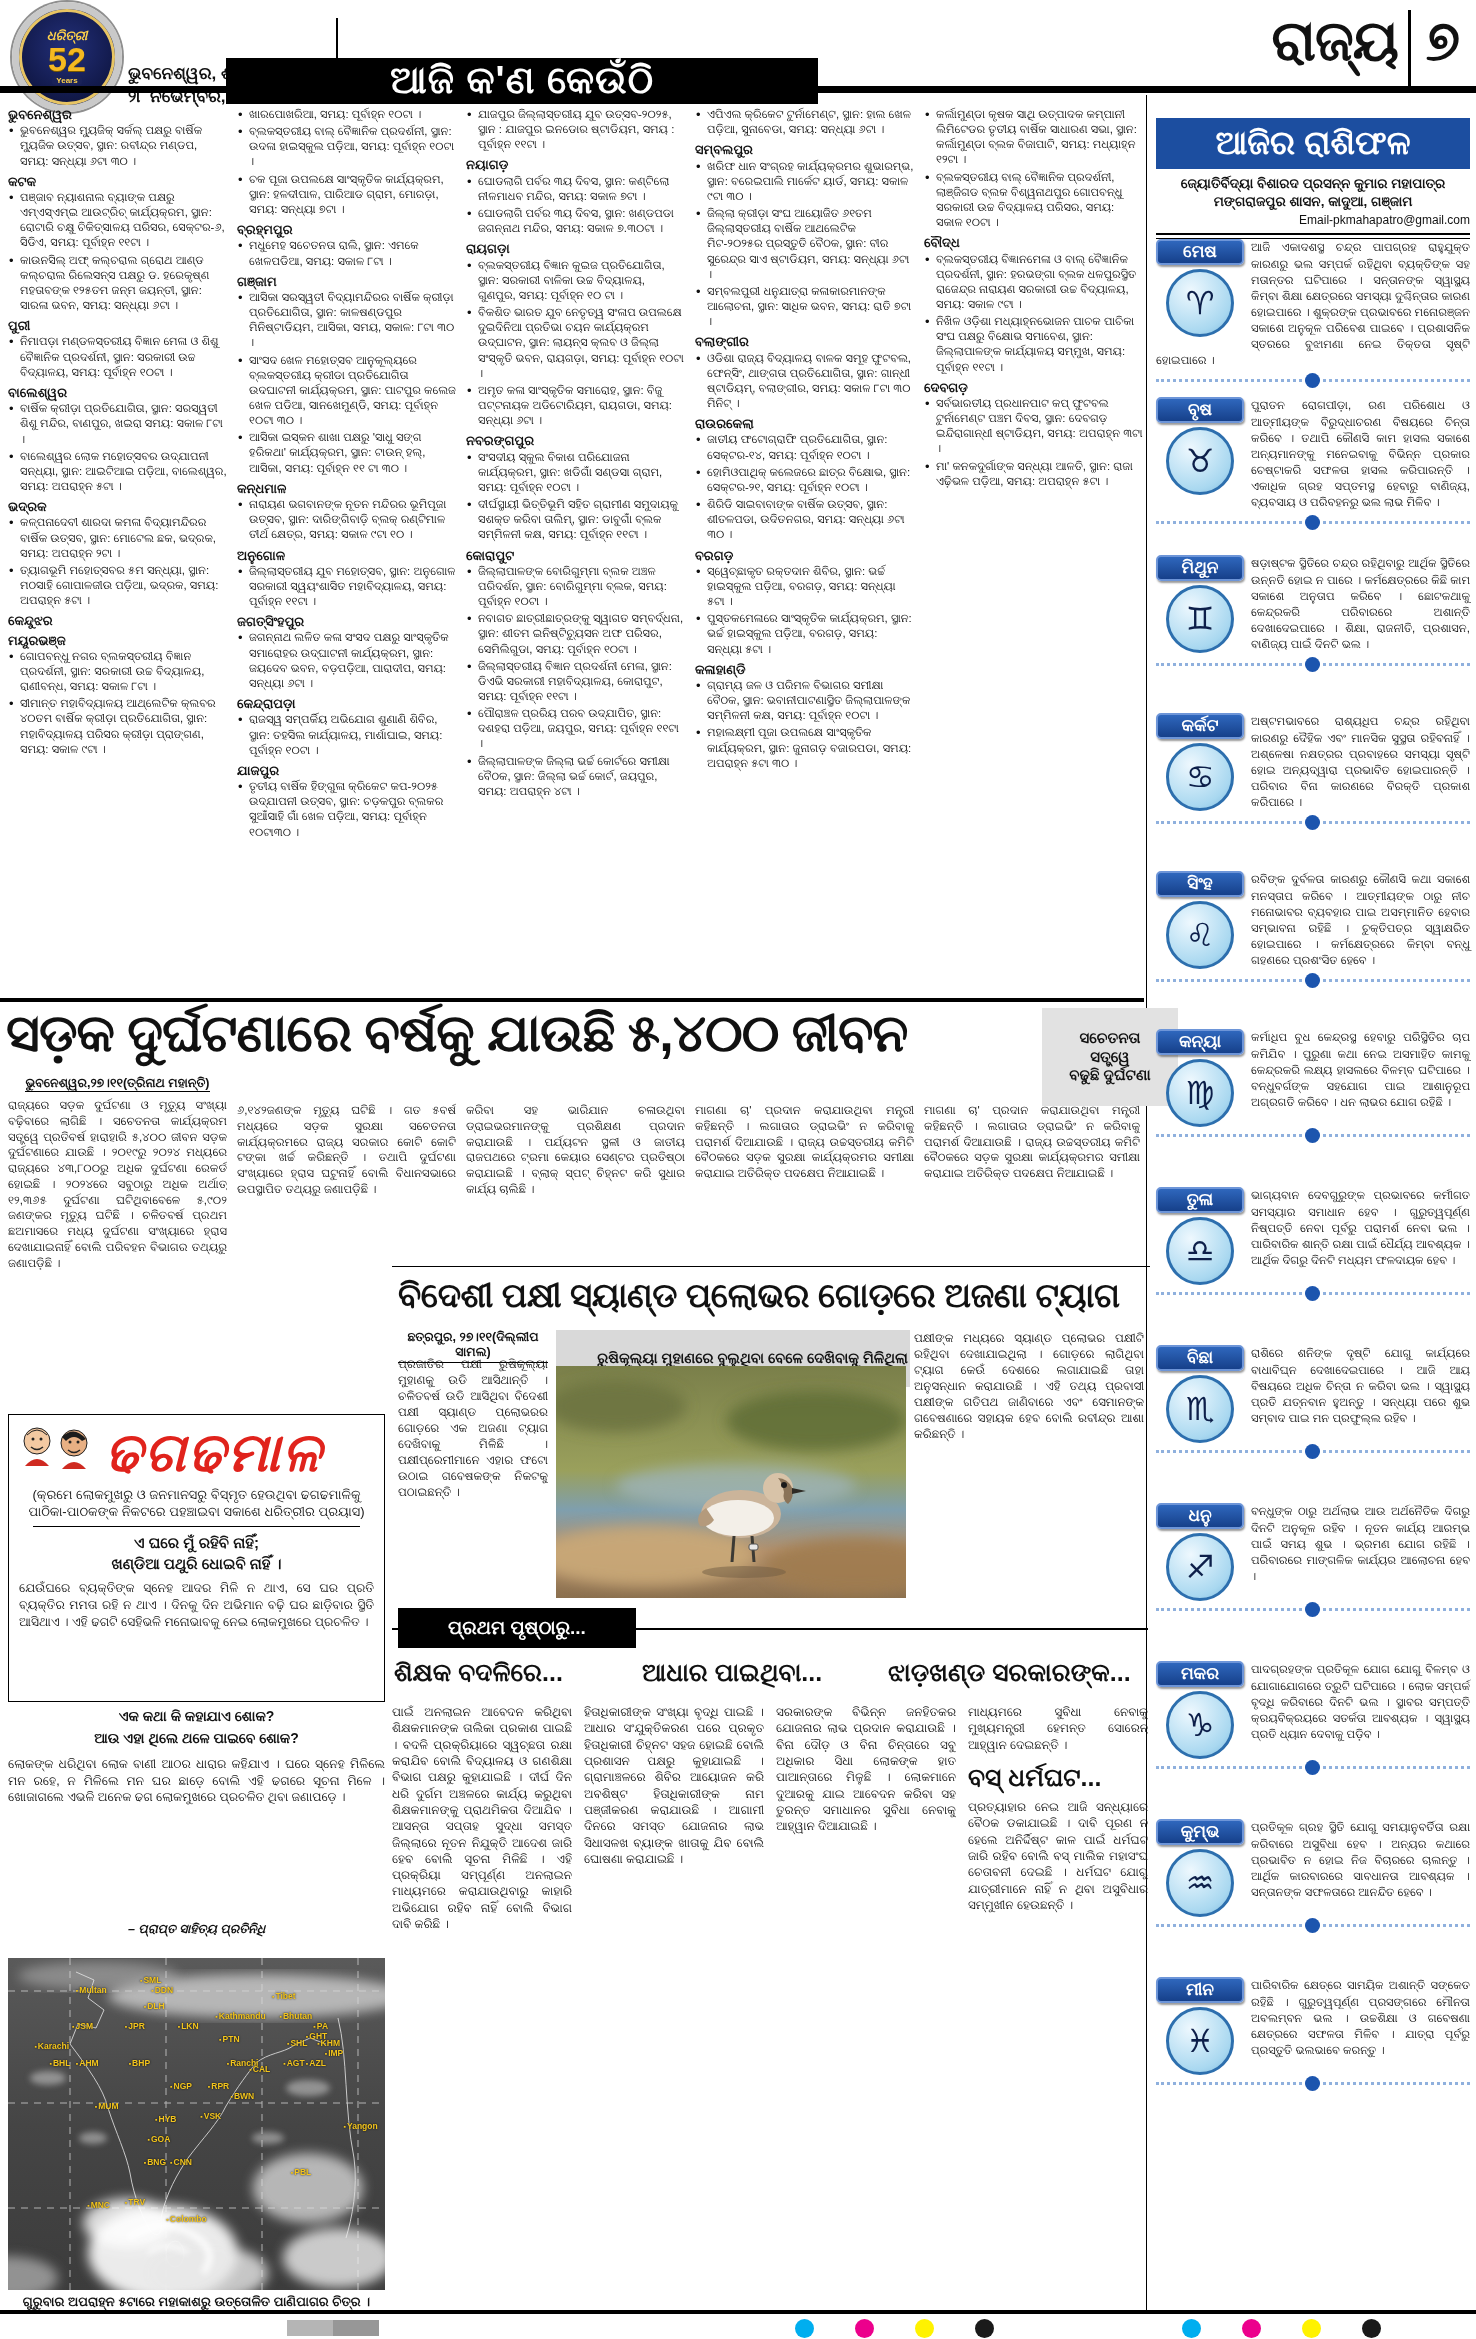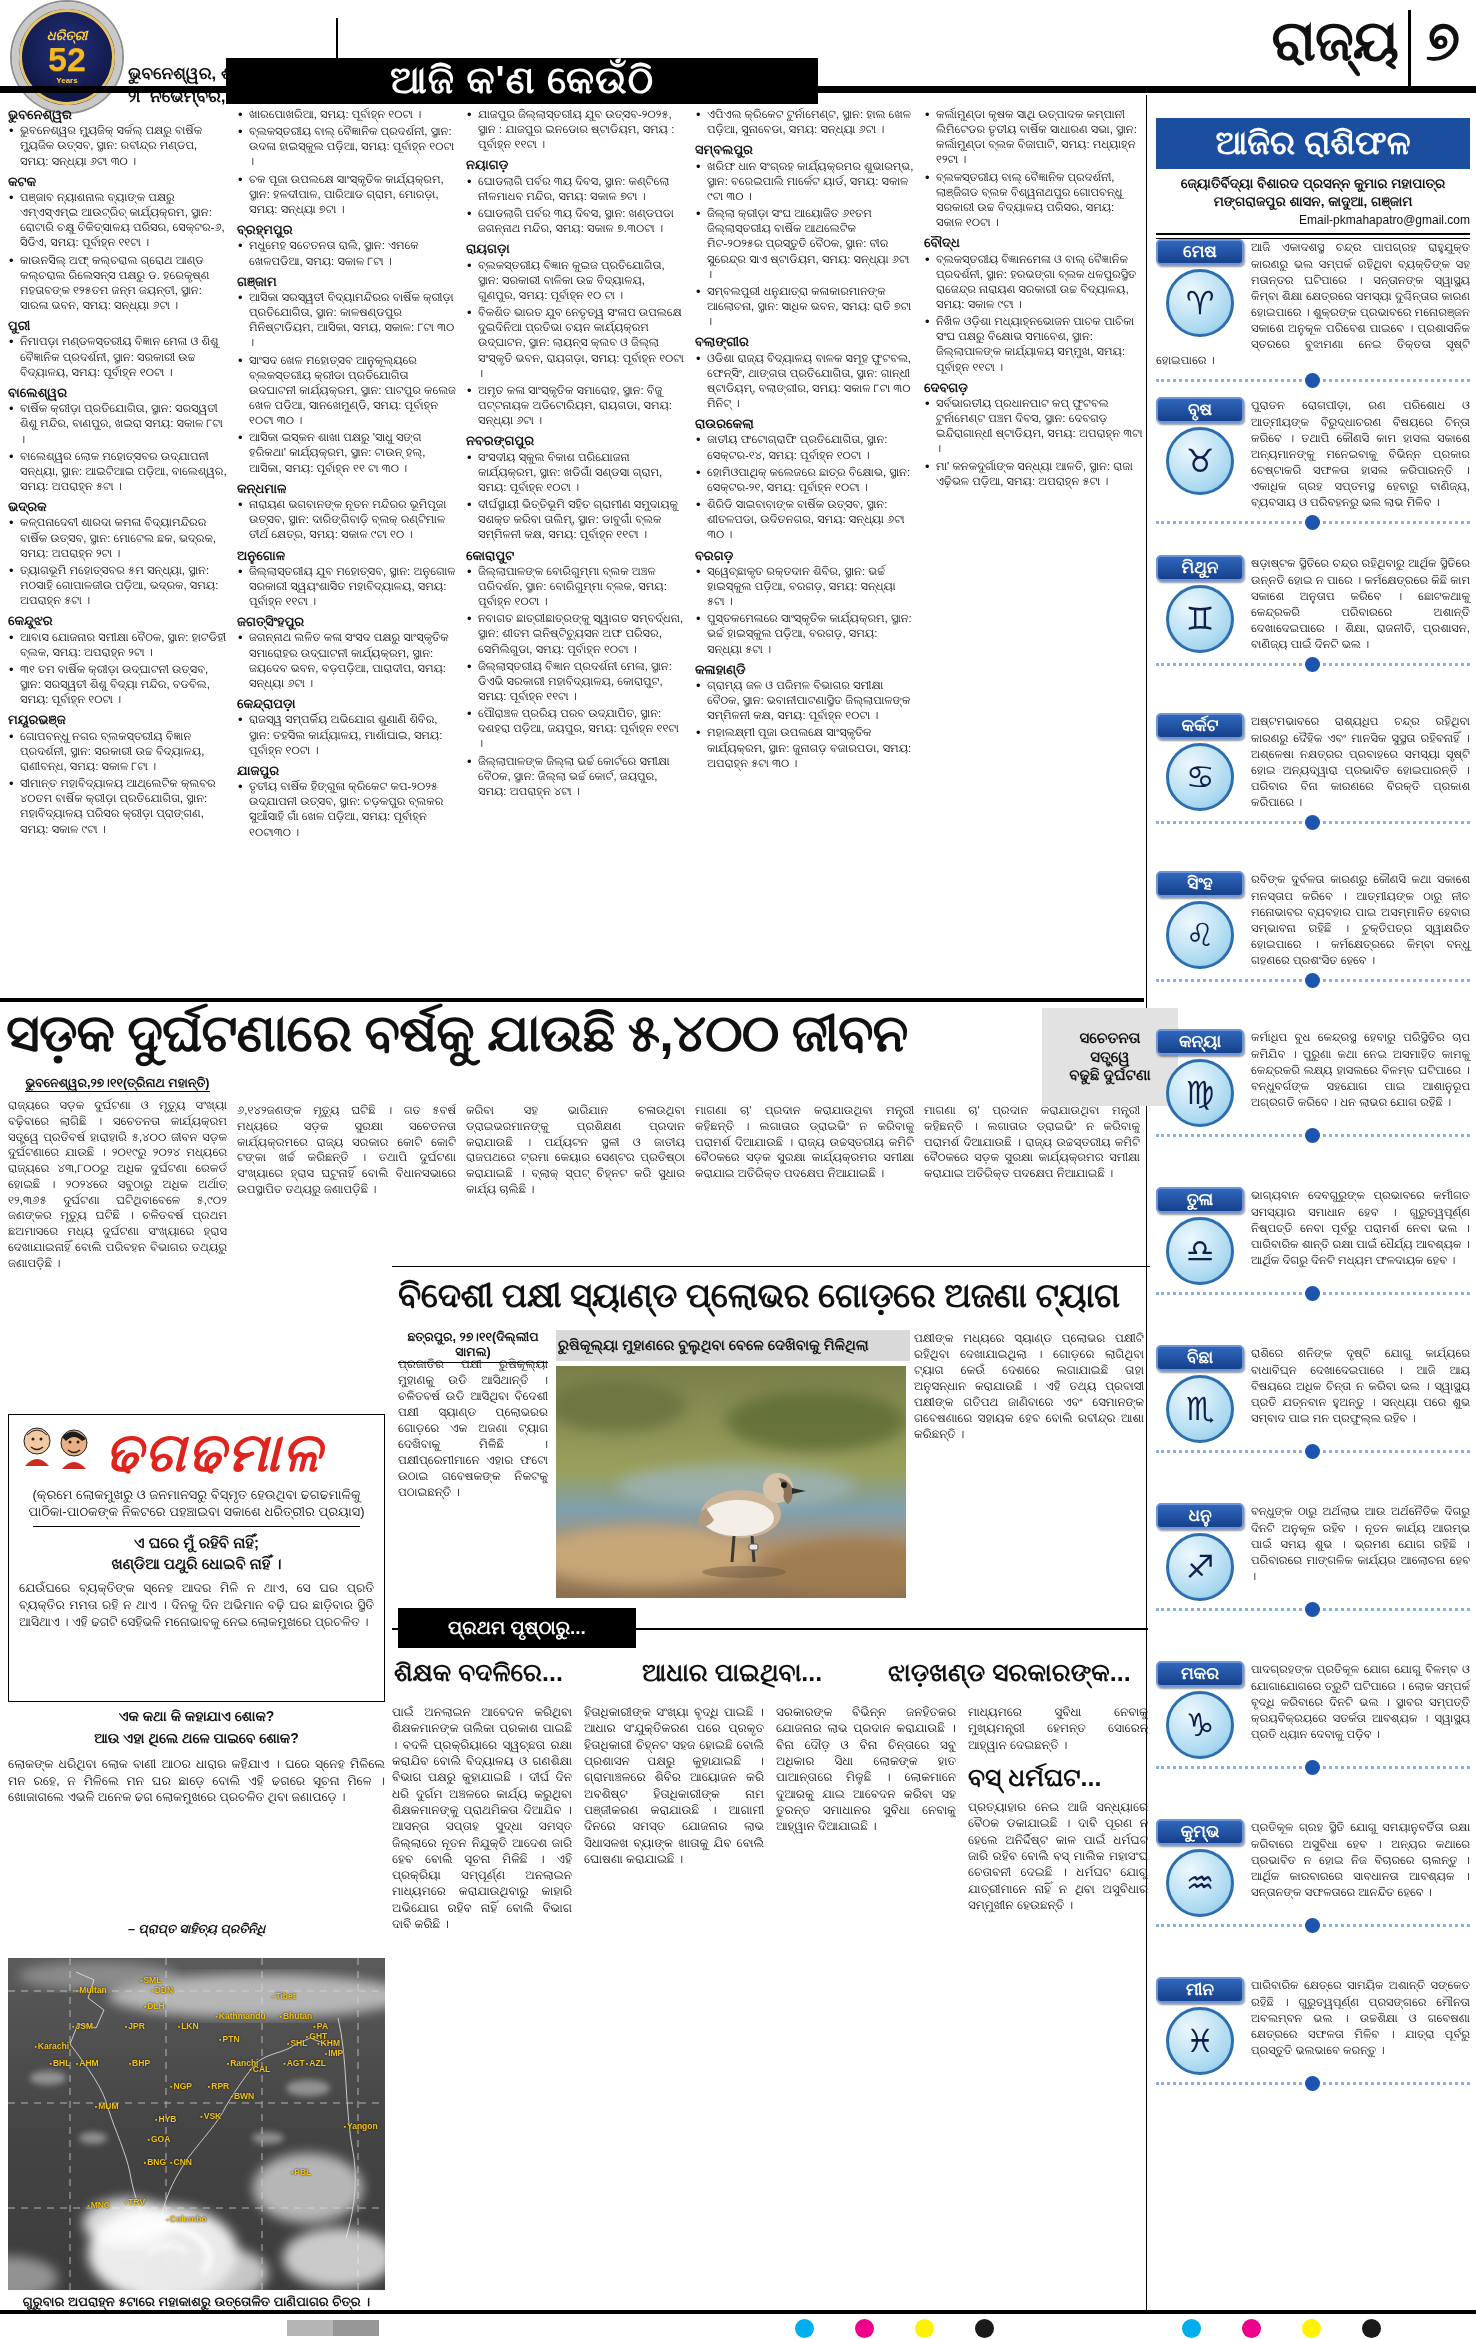--- a/index.html
+++ b/index.html
@@ -50,21 +50,21 @@
   .credit{left:8px;top:1922px;width:377px;font-size:12.5px;font-weight:bold;font-style:italic;text-align:center;}
   
   .mapwrap{left:8px;top:1958px;width:377px;height:332px;background:#474747;overflow:hidden;}
   .city{position:absolute;color:#f2c41d;font-size:8.5px;font-weight:bold;white-space:nowrap;text-shadow:0 0 2px #000;}
   .city::before{content:"\25AA";color:#f2c41d;font-size:7px;margin-right:1px;}
   .map-caption{left:8px;top:2294px;width:377px;font-size:13px;font-weight:bold;text-align:center;}
   
   .bird-box{left:392px;top:1266px;width:758px;height:338px;border-top:1.5px solid #000;box-sizing:border-box;}
   .bird-headline{left:398px;top:1276px;width:746px;font-size:34px;font-weight:bold;letter-spacing:-0.5px;}
   .bird-byline{left:398px;top:1330px;width:150px;font-size:12.5px;font-weight:bold;text-align:center;border-bottom:1px solid #000;padding-bottom:2px;}
-  .bird-subhead{left:556px;top:1330px;width:350px;background:#d9d9d9;font-size:14.5px;font-weight:bold;text-align:left;padding:7px 2px;line-height:1.2;}
+  .bird-subhead{left:556px;top:1330px;width:350px;background:#d9d9d9;font-size:14.5px;font-weight:bold;text-align:right;padding:20px 2px;line-height:1.2;}
   .bird-text-l{left:398px;top:1356px;width:150px;height:242px;overflow:hidden;}
   .bird-text-r{left:914px;top:1330px;width:230px;height:268px;overflow:hidden;}
   .bird-photo{left:556px;top:1366px;width:350px;height:232px;overflow:hidden;position:absolute;}
   
   .cont-rule{left:392px;top:1628px;width:756px;height:2px;background:#000;}
   .cont-label{left:398px;top:1608px;width:238px;height:40px;background:#000;color:#fff;display:flex;align-items:center;justify-content:center;
     font-size:19px;font-weight:bold;}
   .cont-head{font-size:25px;font-weight:bold;}
   .cont-cols{left:392px;top:1704px;width:756px;height:612px;display:flex;gap:12px;overflow:hidden;}
   .cont-col{width:180px;height:612px;overflow:hidden;}
@@ -153,25 +153,20 @@
         <div>
             <div class="district">ଭଦ୍ରକ</div>
             <div>
 
             <div class="evt">କଳ୍ପନାଦେବୀ ଶାରଦା କମଳା ବିଦ୍ୟାମନ୍ଦିରର ବାର୍ଷିକ ଉତ୍ସବ, ସ୍ଥାନ: ମୋଟେଲ ଛକ, ଭଦ୍ରକ, ସମୟ: ଅପରାହ୍ନ ୨ଟା ।</div>
             <div class="evt">ତ୍ୟାଗଭୂମି ମହୋତ୍ସବର ୫ମ ସନ୍ଧ୍ୟା, ସ୍ଥାନ: ମଠସାହି ଗୋପାଳଜୀଉ ପଡ଼ିଆ, ଭଦ୍ରକ, ସମୟ: ଅପରାହ୍ନ ୫ଟା ।</div>
           </div>
           </div>
         <div>
             <div class="district">କେନ୍ଦୁଝର</div>
-            <div>
-
-            <div class="evt">ଆବାସ ଯୋଜନାର ସମୀକ୍ଷା ବୈଠକ, ସ୍ଥାନ: ହାଟଡିହୀ ବ୍ଲକ, ସମୟ: ଅପରାହ୍ନ ୨ଟା ।</div>
-            <div class="evt">୩୧ ତମ ବାର୍ଷିକ କ୍ରୀଡ଼ା ଉଦ୍‌ଘାଟନୀ ଉତ୍ସବ, ସ୍ଥାନ: ସରସ୍ୱତୀ ଶିଶୁ ବିଦ୍ୟା ମନ୍ଦିର, ବଡବିଲ, ସମୟ: ପୂର୍ବାହ୍ନ ୧୦ଟା ।</div>
-          </div>
           </div>
         <div>
             <div class="district">ମୟୂରଭଞ୍ଜ</div>
             <div>
 
             <div class="evt">ଗୋପବନ୍ଧୁ ନଗର ବ୍ଲକସ୍ତରୀୟ ବିଜ୍ଞାନ ପ୍ରଦର୍ଶନୀ, ସ୍ଥାନ: ସରକାରୀ ଉଚ୍ଚ ବିଦ୍ୟାଳୟ, ରାଣୀବନ୍ଧ, ସମୟ: ସକାଳ ୮ଟା ।</div>
             <div class="evt">ସୀମାନ୍ତ ମହାବିଦ୍ୟାଳୟ ଆଥ୍‌ଲେଟିକ କ୍ଲବର ୪୦ତମ ବାର୍ଷିକ କ୍ରୀଡ଼ା ପ୍ରତିଯୋଗିତା, ସ୍ଥାନ: ମହାବିଦ୍ୟାଳୟ ପରିସର କ୍ରୀଡ଼ା ପ୍ରାଙ୍ଗଣ, ସମୟ: ସକାଳ ୯ଟା ।</div>
           </div>
           </div>
       </div>

